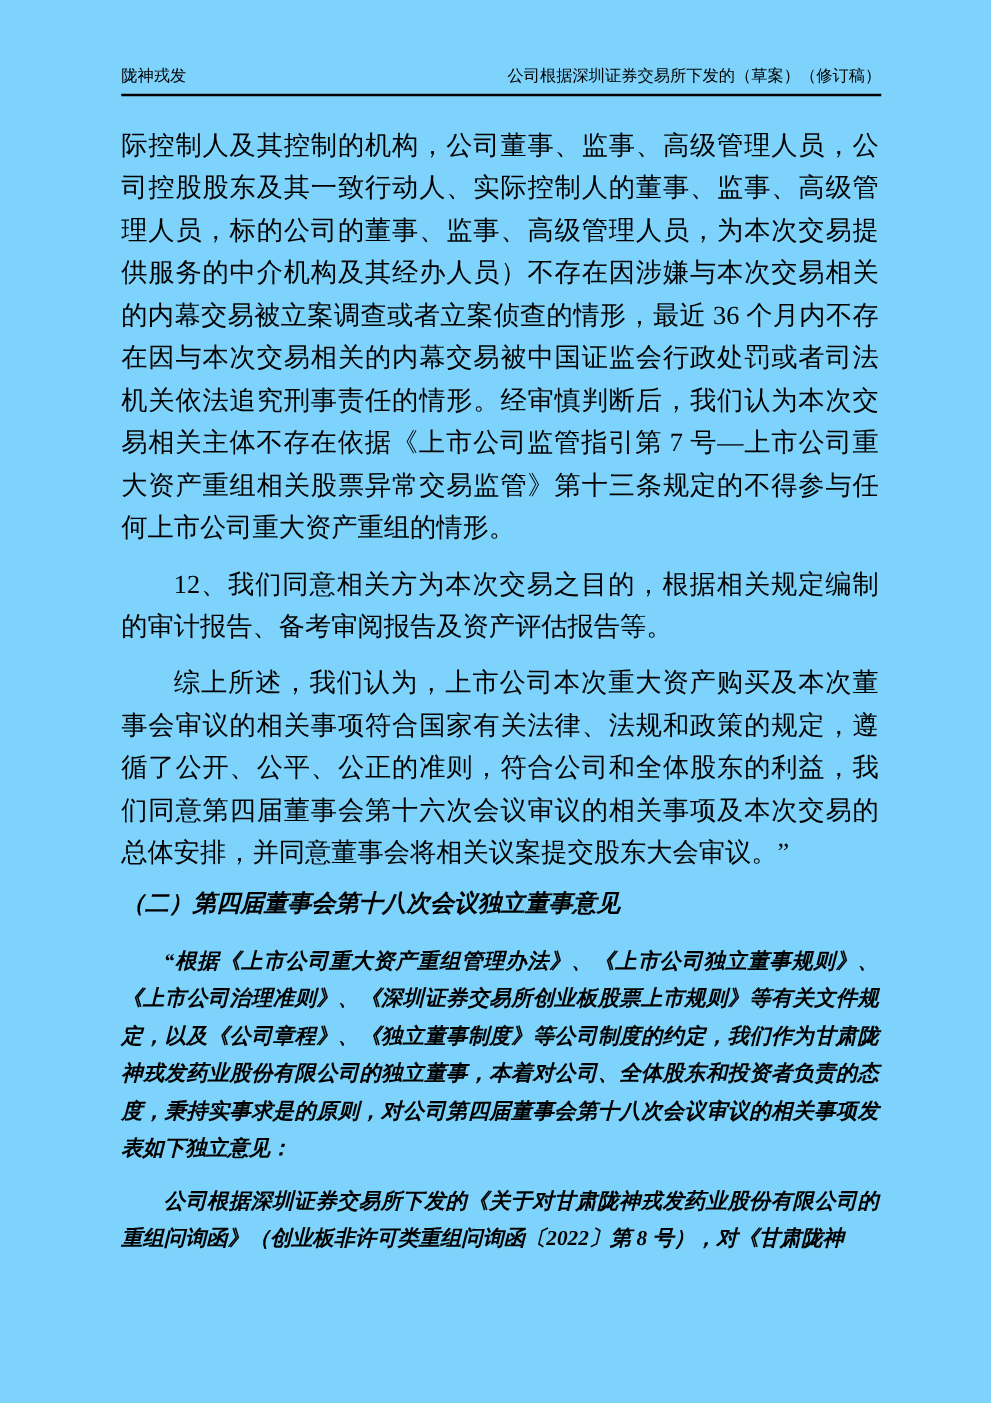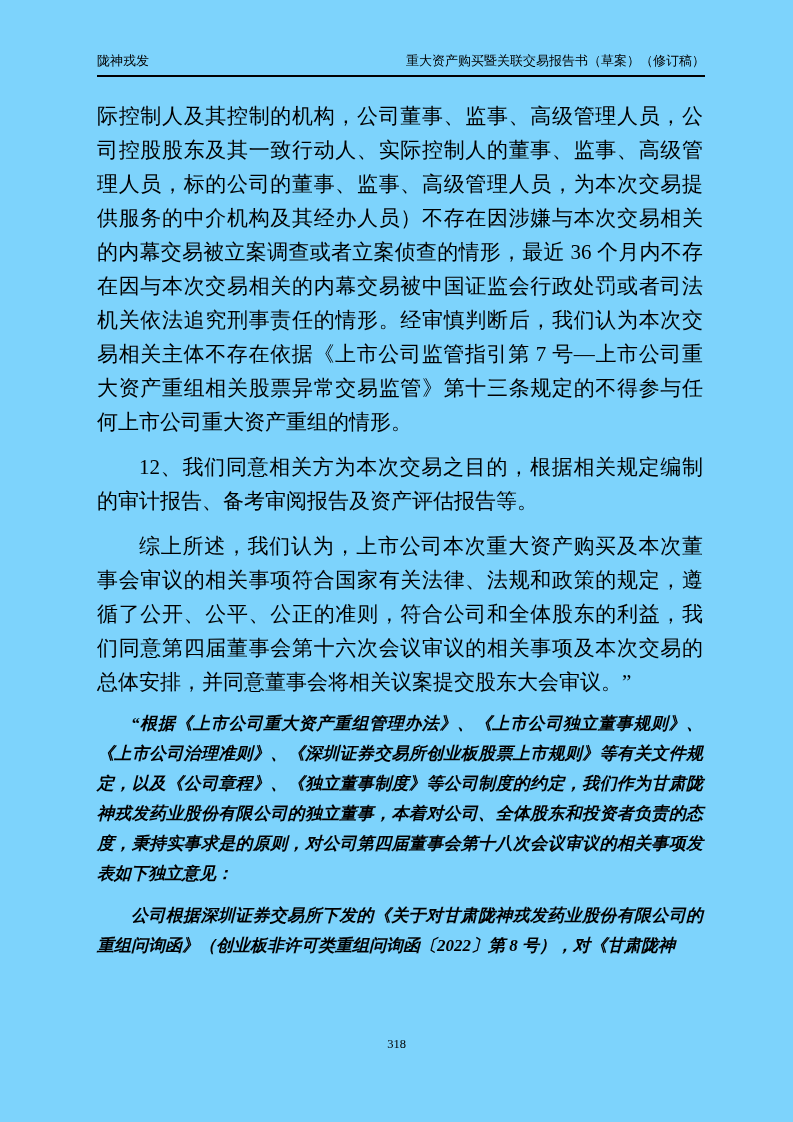--- a/index.html
+++ b/index.html
@@ -77,37 +77,35 @@
     line-height: 16px;
   }
 </style>
 </head>
 <body>
 
 <div class="page">
 
   <header class="page-header">
     <span class="hdr-left">陇神戎发</span>
-    <span class="hdr-right">重大资产购买暨关联交易报告书（草案）（修订稿）</span>
+    <span class="hdr-right">公司根据深圳证券交易所下发的（草案）（修订稿）</span>
   </header>
 
   <main class="content">
 
     <p class="body-text no-indent">际控制人及其控制的机构，公司董事、监事、高级管理人员，公司控股股东及其一致行动人、实际控制人的董事、监事、高级管理人员，标的公司的董事、监事、高级管理人员，为本次交易提供服务的中介机构及其经办人员）不存在因涉嫌与本次交易相关的内幕交易被立案调查或者立案侦查的情形，最近 36 个月内不存在因与本次交易相关的内幕交易被中国证监会行政处罚或者司法机关依法追究刑事责任的情形。经审慎判断后，我们认为本次交易相关主体不存在依据《上市公司监管指引第 7 号—上市公司重大资产重组相关股票异常交易监管》第十三条规定的不得参与任何上市公司重大资产重组的情形。</p>
 
     <p class="body-text">12、我们同意相关方为本次交易之目的，根据相关规定编制的审计报告、备考审阅报告及资产评估报告等。</p>
 
 
 
     <p class="body-text summary">综上所述，我们认为，上市公司本次重大资产购买及本次董事会审议的相关事项符合国家有关法律、法规和政策的规定，遵循了公开、公平、公正的准则，符合公司和全体股东的利益，我们同意第四届董事会第十六次会议审议的相关事项及本次交易的总体安排，并同意董事会将相关议案提交股东大会审议。”</p>
 
+    <h2 class="section-heading kai">（二）第四届董事会第十八次会议独立董事意见</h2>
 
     <p class="body-text kai kai-text">“根据《上市公司重大资产重组管理办法》、《上市公司独立董事规则》、《上市公司治理准则》、《深圳证券交易所创业板股票上市规则》等有关文件规定，以及《公司章程》、《独立董事制度》等公司制度的约定，我们作为甘肃陇神戎发药业股份有限公司的独立董事，本着对公司、全体股东和投资者负责的态度，秉持实事求是的原则，对公司第四届董事会第十八次会议审议的相关事项发表如下独立意见：</p>
 
     <p class="body-text kai kai-text">公司根据深圳证券交易所下发的《关于对甘肃陇神戎发药业股份有限公司的重组问询函》（创业板非许可类重组问询函〔2022〕第 8 号），对《甘肃陇神</p>
 
   </main>
 
-  <footer class="page-footer">
-    <span>318</span>
-  </footer>
 
 </div>
 
 </body></html>

